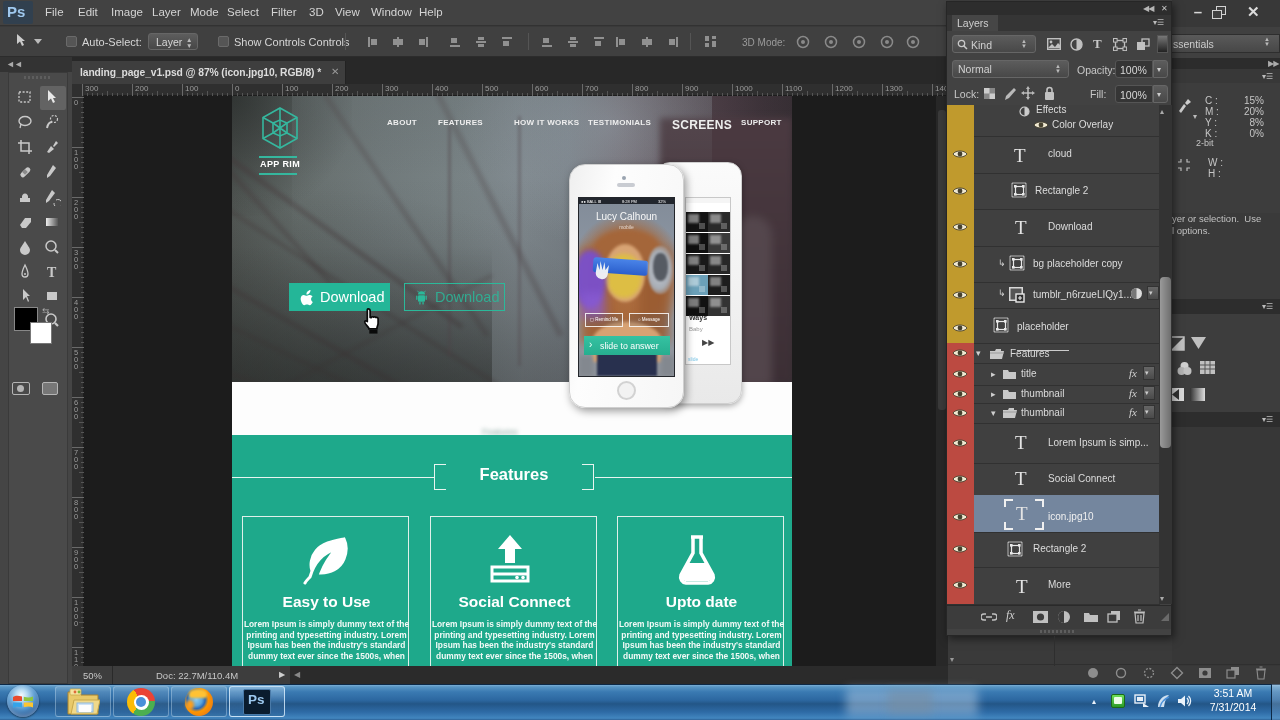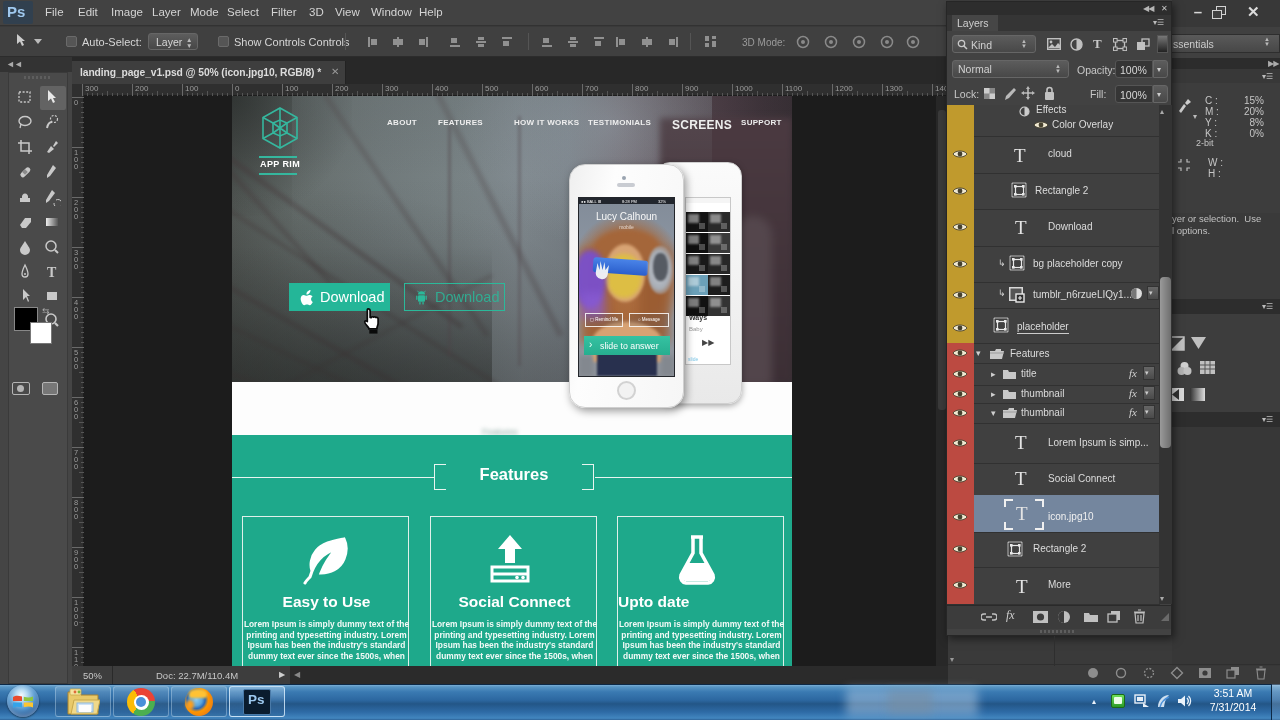--- a/index.html
+++ b/index.html
@@ -207,21 +207,21 @@
     </svg>
 <div class="a" style="left:28px;top:320px;width:7px;height:7px;border:1px solid #999"></div>
 <div class="a" style="left:14px;top:307px;width:24px;height:24px;background:#000;border:1px solid #888"></div>
 <div class="a" style="left:30px;top:322px;width:22px;height:22px;background:#fff;border:1px solid #777"></div>
 <div class="a" style="left:42px;top:306px;color:#aaa;font-size:9px">⇆</div>
 <div class="a" style="left:12px;top:382px;width:18px;height:13px;border:1.5px solid #b5b5b5;border-radius:2px"></div>
 <div class="a" style="left:17px;top:385px;width:7px;height:7px;border-radius:50%;background:#b5b5b5"></div>
 <div class="a" style="left:42px;top:382px;width:16px;height:13px;border:1.5px solid #b5b5b5;border-radius:2px;background:#777"></div>
 <div class="a" style="left:72px;top:57px;width:876px;height:27px;background:#282828"></div>
 <div class="a" style="left:72px;top:61px;width:274px;height:23px;background:#3e3e3e;border-right:1px solid #222"></div>
-<div class="a" style="left:80px;top:67px;color:#dcdcdc;font-size:10.3px;font-weight:bold;letter-spacing:-.1px">landing_page_v1.psd @ 50% (icon.jpg10, RGB/8) *</div>
+<div class="a" style="left:80px;top:67px;color:#dcdcdc;font-size:10.3px;font-weight:bold;letter-spacing:-.1px">landing_page_v1.psd @ 87% (icon.jpg10, RGB/8) *</div>
 <div class="a" style="left:331px;top:66px;color:#999;font-size:10px">✕</div>
 <div class="a" style="left:72px;top:84px;width:876px;height:12px;background:#2f2f2f;border-bottom:1px solid #1e1e1e"></div>
 <div class="a" style="left:72px;top:96px;width:12px;height:570px;background:#2f2f2f;border-right:1px solid #1e1e1e"></div>
 <div class="a" style="left:72px;top:84px;width:12px;height:12px;background:#2f2f2f"></div>
 <div class="a" style="left:82px;top:84px;width:1px;height:12px;background:#6a6a6a"></div>
 <div class="a" style="left:85px;top:84px;color:#9b9b9b;font-size:8px">300</div>
 <div class="a" style="left:87px;top:93px;width:1px;height:3px;background:#555"></div>
 <div class="a" style="left:92px;top:93px;width:1px;height:3px;background:#555"></div>
 <div class="a" style="left:97px;top:93px;width:1px;height:3px;background:#555"></div>
 <div class="a" style="left:102px;top:93px;width:1px;height:3px;background:#555"></div>
@@ -706,21 +706,21 @@
 <div class="a" style="left:0;top:76px;width:167px;text-align:center;color:#fff;font-size:15.5px;font-weight:bold">Social Connect</div>
 <div class="a" style="left:0px;top:102px;width:167px;text-align:center;color:#f2faf7;font-size:8.4px;line-height:10.6px;font-weight:bold;white-space:nowrap">Lorem Ipsum is simply dummy text of the<br>printing and typesetting industry. Lorem<br>Ipsum has been the industry's standard<br>dummy text ever since the 1500s, when</div>
 </div>
 <div class="a" style="left:385px;top:420px;width:167px;height:160px;border:1.5px solid #dff0ea">
 <div class="a" style="left:53px;top:16px">
           <svg width="52" height="54" viewBox="0 0 52 54">
             <path d="M20 4 L32 4 M22 4 L22 20 L10 42 A6 6 0 0 0 15 50 L37 50 A6 6 0 0 0 42 42 L30 20 L30 4" stroke="#fff" stroke-width="3.5" fill="none"></path>
             <path d="M17 30 L35 30 L41 42 A4 4 0 0 1 37 48 L15 48 A4 4 0 0 1 11 42 Z" fill="#fff"></path>
           </svg>
         </div>
-<div class="a" style="left:0;top:76px;width:167px;color:#fff;font-size:15.5px;font-weight:bold">Upto date</div>
+<div class="a" style="left:0;top:76px;width:167px;text-align:center;color:#fff;font-size:15.5px;font-weight:bold">Upto date</div>
 <div class="a" style="left:0px;top:102px;width:167px;text-align:center;color:#f2faf7;font-size:8.4px;line-height:10.6px;font-weight:bold;white-space:nowrap">Lorem Ipsum is simply dummy text of the<br>printing and typesetting industry. Lorem<br>Ipsum has been the industry's standard<br>dummy text ever since the 1500s, when</div>
 </div>
 </div>
 <div class="a" style="left:948px;top:57px;width:332px;height:609px;background:#3a3a3a"></div>
 <div class="a" style="left:1172px;top:30px;width:108px;height:28px;background:#404040"></div>
 <div class="a" style="left:1168px;top:34px;width:112px;height:19px;background:linear-gradient(#5a5a5a,#474747);border:1px solid #2e2e2e"></div>
 <div class="a" style="left:1173px;top:38px;color:#ccc;font-size:10.5px">ssentials</div>
 <div class="a" style="left:1264px;top:37px;color:#bbb;font-size:6px;line-height:5px">▲<br>▼</div>
 <div class="a" style="left:1172px;top:58px;width:108px;height:11px;background:#2c2c2c"></div>
 <div class="a" style="left:1268px;top:59px;color:#aaa;font-size:8px;letter-spacing:-1px">▶▶</div>
@@ -958,21 +958,21 @@
     </svg>
 <svg class="a" style="left:993px;top:317px" width="20" height="19" viewBox="0 0 20 19">
       <rect x="1" y="1" width="14" height="14" fill="none" stroke="#0d0d0d" stroke-width="2"></rect>
       <rect x="1" y="1" width="14" height="14" fill="none" stroke="#e8e8e8" stroke-width="1"></rect>
       <rect x="4.5" y="4.5" width="8" height="8" fill="none" stroke="#e8e8e8" stroke-width="1.2"></rect>
       <rect x="3" y="3" width="2.6" height="2.6" fill="#e8e8e8"></rect>
       <rect x="11" y="3" width="2.6" height="2.6" fill="#e8e8e8"></rect>
       <rect x="3" y="11" width="2.6" height="2.6" fill="#e8e8e8"></rect>
       <rect x="11" y="11" width="2.6" height="2.6" fill="#e8e8e8"></rect>
     </svg>
-<div class="a" style="left:1017px;top:321px;color:#dcdcdc;font-size:10px;border-bottom:1px solid #ccc;padding-bottom:1px">placeholder</div>
+<div class="a" style="left:1017px;top:321px;color:#dcdcdc;font-size:10px;border-bottom:1px solid #ccc;padding-bottom:18px">placeholder</div>
 <svg class="a" style="left:952px;top:347px" width="16" height="12" viewBox="0 0 16 12">
       <path d="M1 6 C3.5 2 12.5 2 15 6 C12.5 10 3.5 10 1 6 Z" fill="#f0e9d2" stroke="#45402e" stroke-width=".9"></path>
       <circle cx="8" cy="6" r="2.4" fill="#45402e"></circle>
     </svg>
 <div class="a" style="left:976px;top:348px;color:#cfcfcf;font-size:9px">▾</div>
 <svg class="a" style="left:989px;top:348px" width="16" height="12" viewBox="0 0 16 12">
       <path d="M1 3 L6 3 L7 1 L12 1 L12 3 L15 3 L13 11 L1 11 Z" fill="#c8c8c8"></path>
       <path d="M1 5 L15 5" stroke="#9a9a9a" stroke-width="1"></path>
     </svg>
 <div class="a" style="left:1010px;top:348px;color:#dcdcdc;font-size:10px">Features</div>

